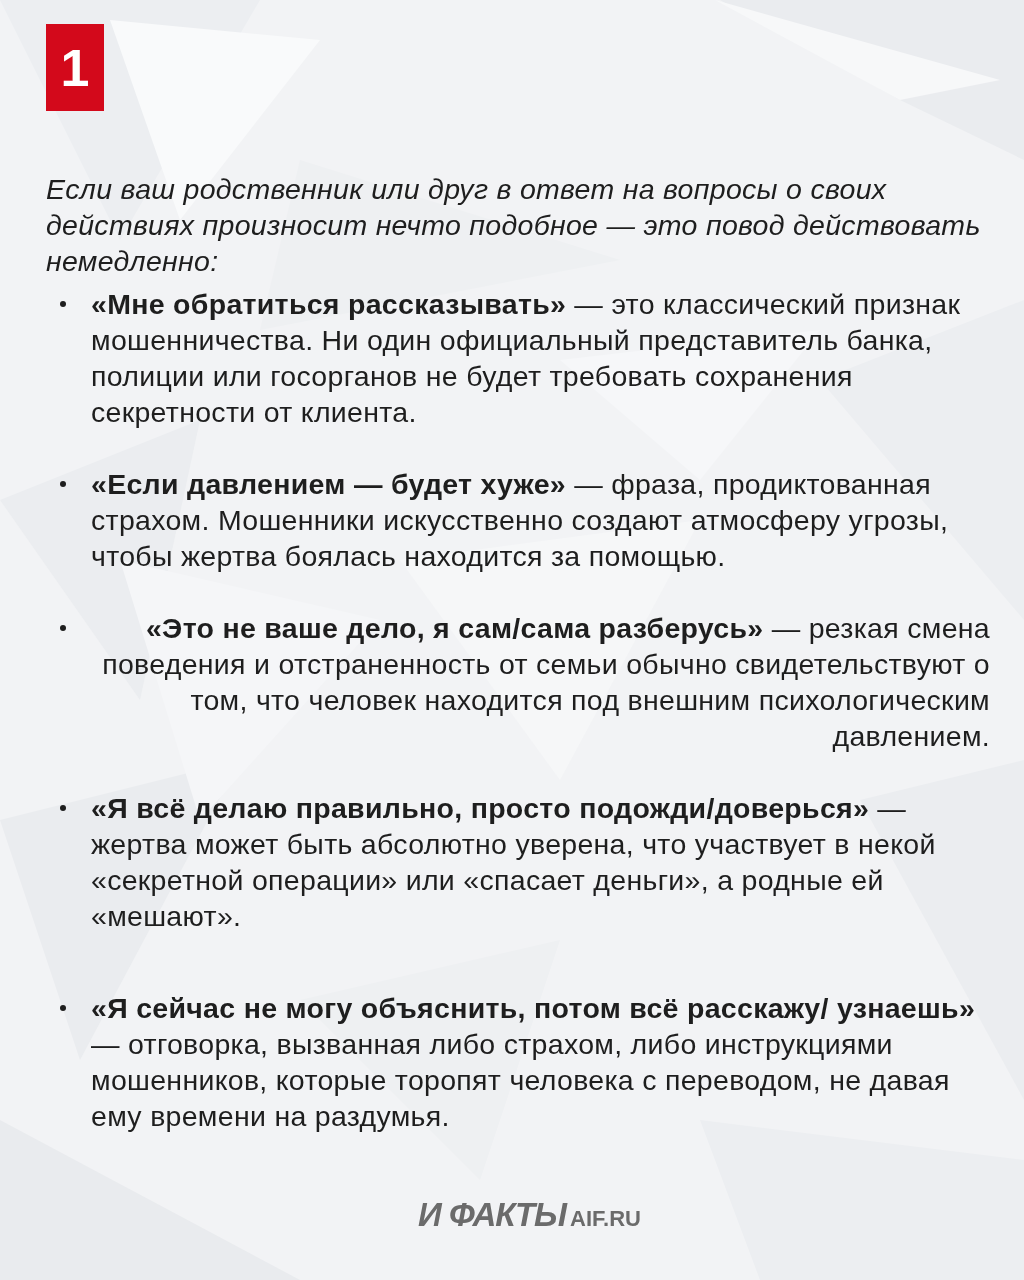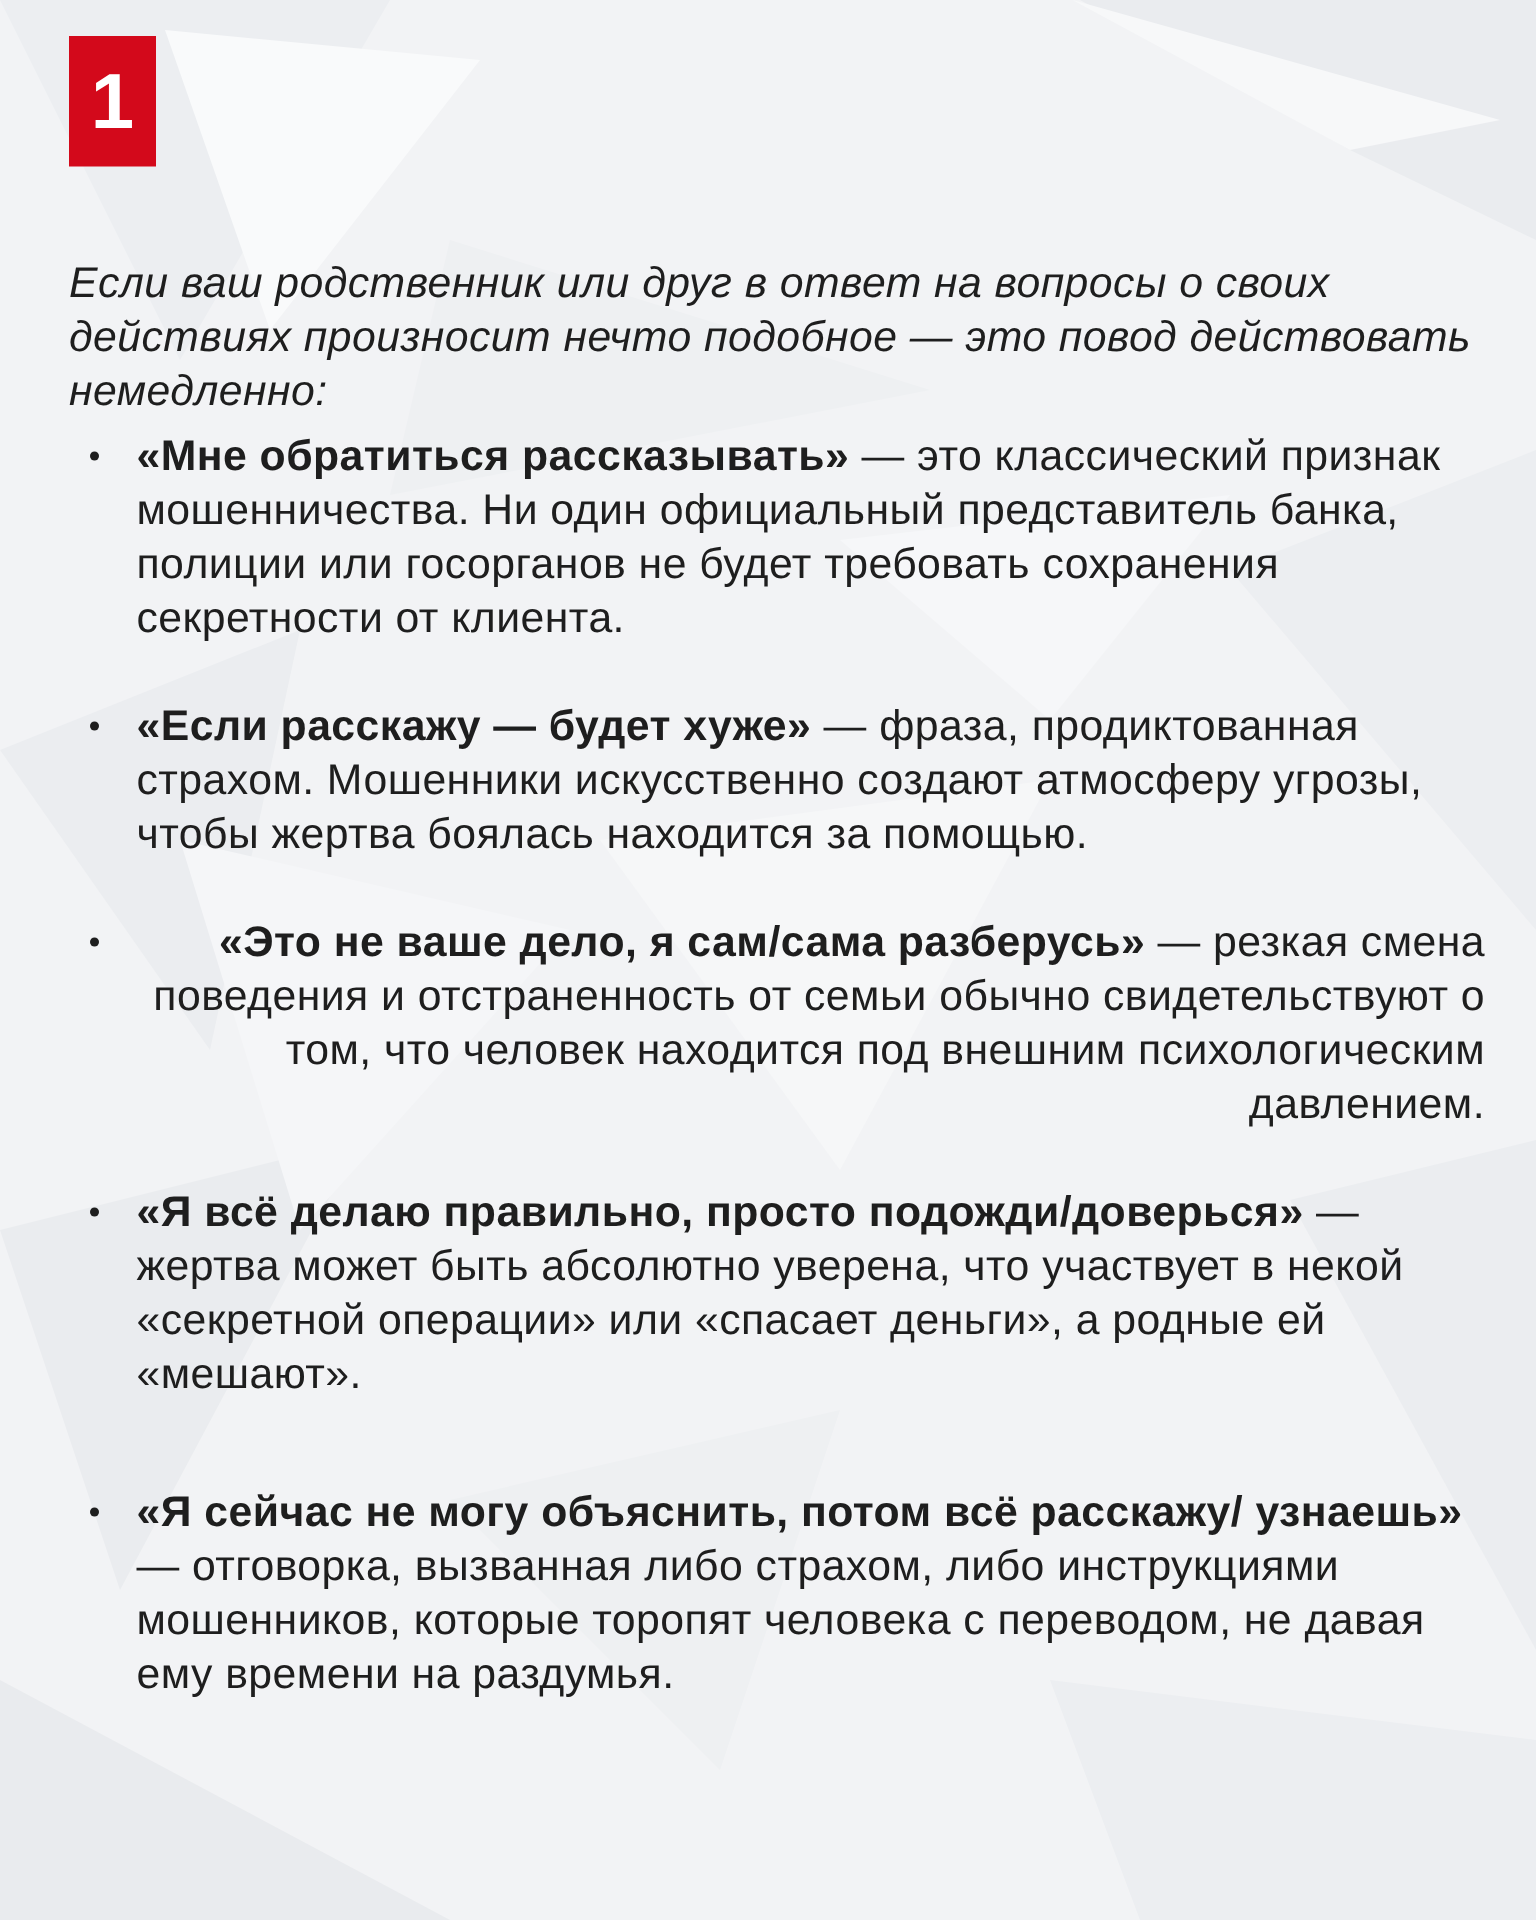--- a/index.html
+++ b/index.html
@@ -66,30 +66,31 @@
 
 <p class="intro">Если ваш родственник или друг в ответ на вопросы о своих действиях произносит нечто подобное — это повод действовать немедленно:</p>
 
 <ul class="list">
   <li class="item item-0">
     <span class="dot"></span>
     <b>«Мне обратиться рассказывать»</b><span> — это классический признак мошенничества. Ни один официальный представитель банка, полиции или госорганов не будет требовать сохранения секретности от клиента.</span>
   </li>
   <li class="item item-1">
     <span class="dot"></span>
-    <b>«Если расскажу — будет хуже»</b><span> — фраза, продиктованная страхом. Мошенники искусственно создают атмосферу угрозы, чтобы жертва боялась находится за помощью.</span>
+    <b>«Если давлением — будет хуже»</b><span> — фраза, продиктованная страхом. Мошенники искусственно создают атмосферу угрозы, чтобы жертва боялась находится за помощью.</span>
   </li>
   <li class="item item-2">
     <span class="dot"></span>
     <b>«Это не ваше дело, я сам/сама разберусь»</b><span> — резкая смена поведения и отстраненность от семьи обычно свидетельствуют о том, что человек находится под внешним психологическим давлением.</span>
   </li>
   <li class="item item-3">
     <span class="dot"></span>
     <b>«Я всё делаю правильно, просто подожди/доверься»</b><span> — жертва может быть абсолютно уверена, что участвует в некой «секретной операции» или «спасает деньги», а родные ей «мешают».</span>
   </li>
   <li class="item item-4">
     <span class="dot"></span>
     <b>«Я сейчас не могу объяснить, потом всё расскажу/ узнаешь»</b><span> — отговорка, вызванная либо страхом, либо инструкциями мошенников, которые торопят человека с переводом, не давая ему времени на раздумья.</span>
   </li>
 </ul>
 
 <div class="logo">
+  <div class="l2"><span>И ФАКТЫ</span><span class="site">AIF.RU</span></div>
 </div>
 
 </body></html>

